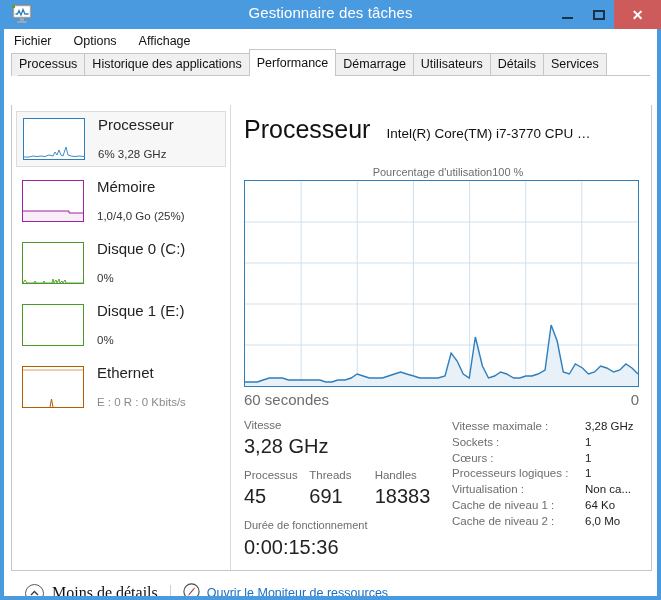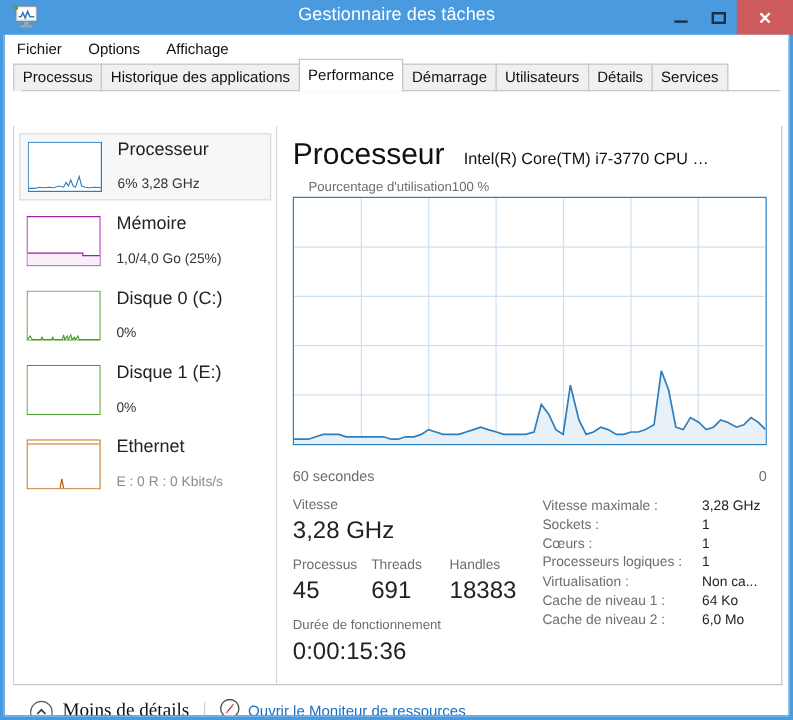--- a/index.html
+++ b/index.html
@@ -89,26 +89,26 @@
   .side-text{margin-left:13px;}
   .side-title{font-size:15px;color:#222;line-height:17px;}
   .side-sub{font-size:11.5px;color:#333;line-height:15px;margin-top:14px;}
   .side-sub .dim{color:#8a8a8a;}
 
   .main{flex:1;padding:10px 12px 0 13px;box-sizing:border-box;position:relative;}
   .main-head{display:flex;align-items:baseline;}
   .main-title{font-size:25px;color:#111;line-height:28px;font-weight:normal;}
   .main-model{font-size:13.5px;color:#111;margin-left:16px;white-space:nowrap;overflow:hidden;}
 
-  .graph-labels{display:flex;justify-content:flex-start;font-size:11px;color:#6d6d6d;margin-top:7px;padding-left:13px;}
+  .graph-labels{display:flex;justify-content:center;font-size:11px;color:#6d6d6d;margin-top:23px;padding-left:13px;}
   .graph-box{
     margin-top:2px;height:205px;border:1px solid #2f7ebc;background:#fff;position:relative;overflow:hidden;
   }
   .graph-box svg{display:block;width:100%;height:100%;}
-  .graph-foot{display:flex;justify-content:space-between;font-size:12px;color:#6d6d6d;margin-top:19px;gap:12px;}
+  .graph-foot{display:flex;justify-content:space-between;font-size:15px;color:#6d6d6d;margin-top:4px;gap:12px;}
 
   .stats{display:flex;margin-top:9px;}
   .stats-left{width:196px;flex:0 0 196px;}
   .srow{display:flex;}
   .scell{flex:1;}
   .slabel{font-size:11.5px;color:#6d6d6d;line-height:17px;}
   .sval{font-size:20px;color:#222;line-height:25px;font-weight:normal;}
   .sblock{margin-top:8px;}
   .uptime-label{font-size:11px;color:#6d6d6d;line-height:17px;}
   .uptime-val{font-size:20px;color:#222;line-height:26px;}

